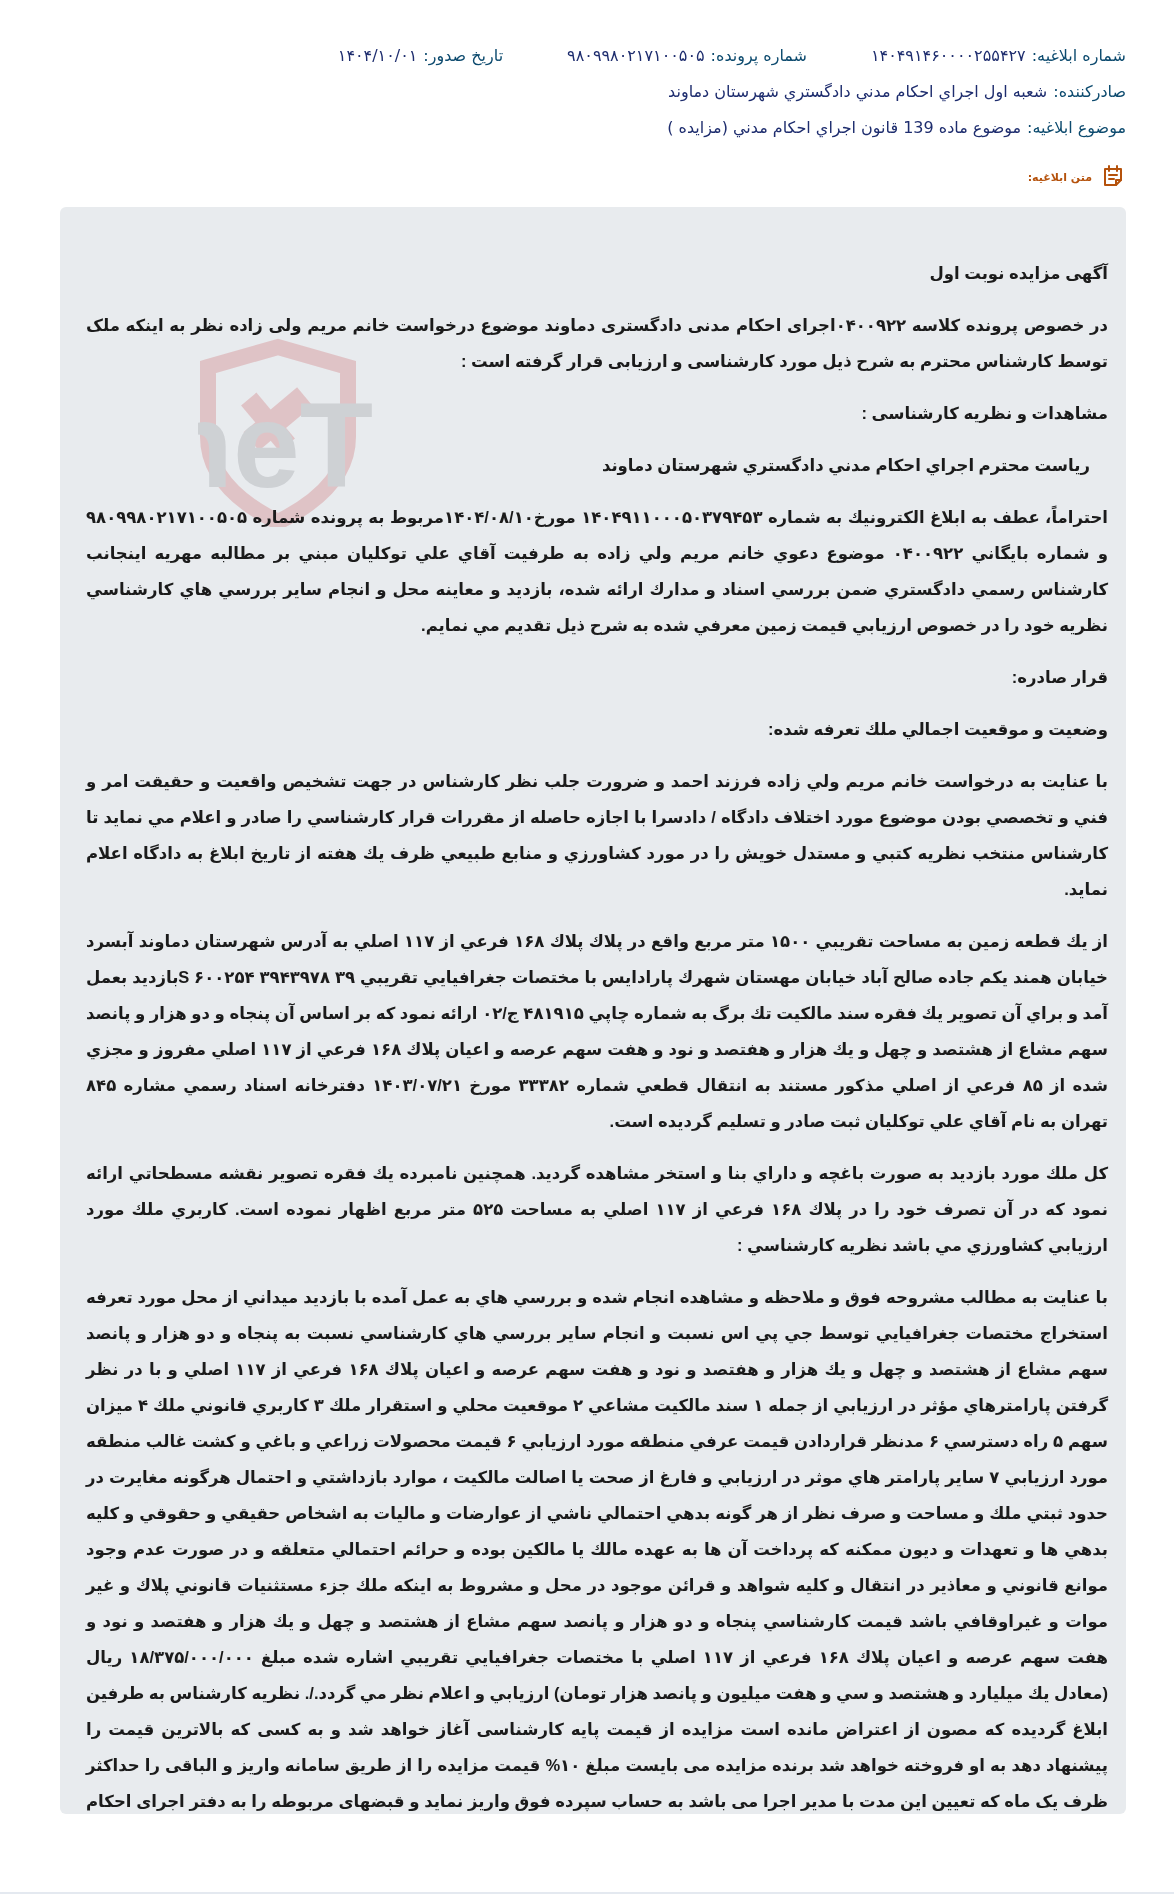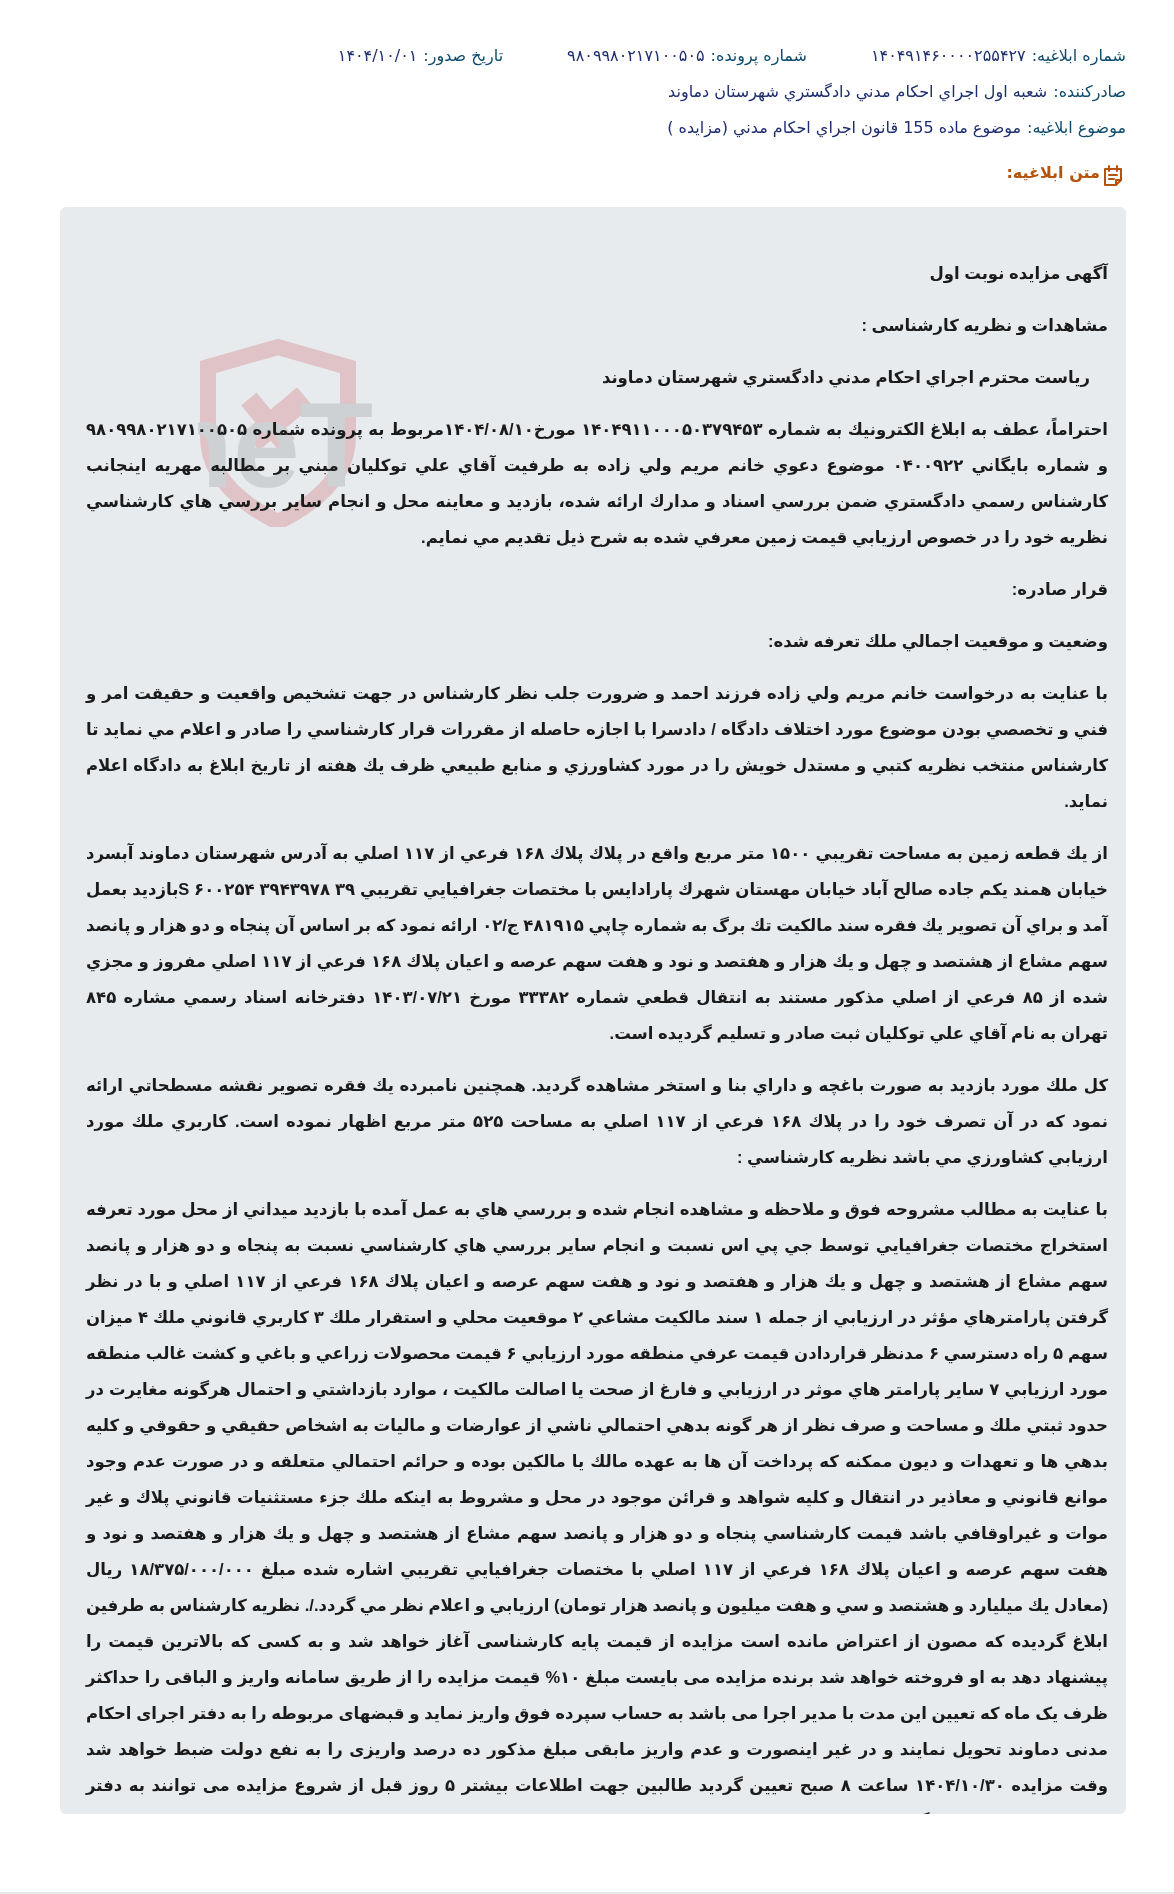--- a/index.html
+++ b/index.html
@@ -11,22 +11,22 @@
   .meta-row {
     position: absolute; right: 48px; left: 48px;
     display: flex; flex-direction: row; align-items: baseline;
     font-size: 16px; white-space: nowrap;
   }
   .meta-item { display: inline-flex; align-items: baseline; margin-left: 64px; }
   .meta-label { color: #0c4a6e; }
   .meta-value { color: #1e2d6e; font-weight: normal; margin-right: 6px; }
   .section-title {
     position: absolute; right: 48px; top: 200px;
-    display: flex; align-items: flex-start; gap: 0;
-    color: #b5520c; font-weight: bold; font-size: 16px;
+    display: flex; align-items: center; gap: 8px;
+    color: #b5520c; font-weight: bold; font-size: 11px;
   }
   .section-title svg { width: 26px; height: 26px; }
   .panel {
     position: absolute; left: 60px; right: 48px; top: 207px; height: 1607px;
     background: #e8ebee; border-radius: 6px; box-sizing: border-box;
     padding: 48px 18px 20px 26px; overflow: hidden;
   }
   .watermark {
     position: absolute; left: 138px; top: 130px; width: 680px; height: 190px;
     pointer-events: none; opacity: 0.55;
@@ -62,21 +62,21 @@
 <div class="meta-row" style="top:82px;">
   <span class="meta-item">
     <span class="meta-label">صادرکننده:</span>
     <span class="meta-value">شعبه اول اجراي احكام مدني دادگستري شهرستان دماوند</span>
   </span>
 </div>
 
 <div class="meta-row" style="top:118px;">
   <span class="meta-item">
     <span class="meta-label">موضوع ابلاغیه:</span>
-    <span class="meta-value">موضوع ماده 155 قانون اجراي احكام مدني (مزايده )</span>
+    <span class="meta-value">موضوع ماده 139 قانون اجراي احكام مدني (مزايده )</span>
   </span>
 </div>
 
 <div class="section-title" style="top:163px;">
   <span>
     <svg viewBox="0 0 26 26" fill="none" stroke="#b5520c" stroke-width="2" stroke-linecap="round" stroke-linejoin="round">
       <path d="M5 6h16v11l-5 5H5z"></path>
       <path d="M9 3v5M17 3v5"></path>
       <path d="M9 12h8M9 16h5"></path>
       <path d="M16 22v-5h5"></path>
@@ -90,20 +90,21 @@
     <path d="M10 30 L80 10 L150 30 L150 100 Q150 150 80 185 Q10 150 10 100 Z" fill="none" stroke="#d9a4a7" stroke-width="16"></path>
     <g fill="#d9a4a7">
       <rect x="45" y="70" width="70" height="24" transform="rotate(-40 80 82)"></rect>
       <rect x="60" y="55" width="20" height="60" transform="rotate(-40 70 85)"></rect>
     </g>
     <text x="175" y="150" font-family="Liberation Sans, sans-serif" font-size="120" font-weight="bold" fill="#b9bcc0">AriaTender.neT</text>
   </svg>
 
   <div class="body-text">
     <p>آگهی مزایده نوبت اول</p>
+    <p>در خصوص پرونده کلاسه  ۰۴۰۰۹۲۲اجرای احکام مدنی دادگستری دماوند موضوع درخواست خانم مریم ولی زاده نظر به اینکه ملک توسط کارشناس محترم به شرح ذیل مورد کارشناسی و ارزیابی قرار گرفته است :</p>
     <p>مشاهدات و نظریه کارشناسی :</p>
     <p class="indent">رياست محترم اجراي احكام مدني دادگستري شهرستان دماوند</p>
     <p>احتراماً، عطف به ابلاغ الكترونيك به شماره ۱۴۰۴۹۱۱۰۰۰۵۰۳۷۹۴۵۳ مورخ۱۴۰۴/۰۸/۱۰مربوط به پرونده شماره ۹۸۰۹۹۸۰۲۱۷۱۰۰۵۰۵ و شماره بايگاني ۰۴۰۰۹۲۲ موضوع دعوي خانم مريم ولي زاده  به طرفيت آقاي علي توكليان مبني بر مطالبه مهريه  اينجانب كارشناس رسمي دادگستري ضمن بررسي اسناد و مدارك ارائه شده، بازديد و معاينه محل و انجام ساير بررسي هاي كارشناسي نظريه خود را در خصوص ارزيابي قيمت زمين معرفي شده به شرح ذيل تقديم مي نمايم.</p>
     <p>قرار صادره:</p>
     <p>وضعيت و موقعيت اجمالي ملك تعرفه شده:</p>
     <p>با عنايت به درخواست خانم مريم ولي زاده فرزند احمد و ضرورت جلب نظر كارشناس در جهت تشخيص واقعيت و حقيقت امر و فني و تخصصي بودن موضوع مورد اختلاف دادگاه / دادسرا با اجازه حاصله  از مقررات قرار كارشناسي را صادر و اعلام مي نمايد تا كارشناس منتخب نظريه كتبي و مستدل خويش را در مورد كشاورزي و منابع طبيعي ظرف يك هفته از تاريخ ابلاغ به دادگاه اعلام نمايد.</p>
     <p>از  يك قطعه زمين به مساحت تقريبي ۱۵۰۰ متر مربع واقع در پلاك پلاك ۱۶۸ فرعي از ۱۱۷ اصلي به آدرس شهرستان دماوند آبسرد خيابان همند يكم جاده صالح آباد خيابان مهستان شهرك پارادايس با مختصات جغرافيايي تقريبي ۳۹  ۳۹۴۳۹۷۸ ۶۰۰۲۵۴ Sبازديد بعمل آمد و براي آن تصوير يك فقره سند مالكيت تك برگ به شماره چاپي ۴۸۱۹۱۵ ج/۰۲ ارائه نمود كه بر اساس آن پنجاه و دو هزار و پانصد سهم مشاع از هشتصد و چهل و يك هزار و هفتصد و نود و هفت سهم عرصه و اعيان پلاك ۱۶۸ فرعي از ۱۱۷ اصلي مفروز و مجزي شده از ۸۵ فرعي از اصلي مذكور مستند به انتقال قطعي شماره ۳۳۳۸۲ مورخ ۱۴۰۳/۰۷/۲۱ دفترخانه اسناد رسمي مشاره ۸۴۵ تهران به نام آقاي علي توكليان ثبت صادر و تسليم گرديده است.</p>
     <p>كل ملك مورد بازديد به صورت باغچه و داراي بنا و استخر مشاهده گرديد. همچنين نامبرده يك فقره تصوير نقشه مسطحاتي ارائه نمود كه در آن تصرف خود را در پلاك ۱۶۸ فرعي از ۱۱۷ اصلي به مساحت ۵۲۵ متر مربع  اظهار نموده است. كاربري ملك مورد ارزيابي كشاورزي مي باشد نظريه كارشناسي  :</p>
     <p style="margin-bottom:38px;">با عنايت به مطالب مشروحه فوق و ملاحظه و مشاهده انجام شده و بررسي هاي به عمل آمده با بازديد ميداني از محل مورد تعرفه  استخراج مختصات جغرافيايي توسط جي پي اس نسبت و انجام ساير بررسي هاي كارشناسي نسبت به پنجاه و دو هزار و پانصد سهم مشاع از هشتصد و چهل و يك هزار و هفتصد و نود و هفت سهم عرصه و اعيان پلاك ۱۶۸ فرعي از ۱۱۷ اصلي و با در نظر گرفتن پارامترهاي مؤثر در ارزيابي از جمله  ۱ سند مالكيت مشاعي  ۲ موقعيت محلي و  استقرار ملك ۳ كاربري قانوني ملك ۴ ميزان سهم ۵ راه دسترسي ۶ مدنظر قراردادن قيمت عرفي منطقه مورد ارزيابي ۶ قيمت محصولات زراعي و باغي و كشت غالب منطقه مورد ارزيابي ۷ ساير پارامتر هاي موثر در ارزيابي و  فارغ از صحت يا اصالت مالكيت ، موارد بازداشتي و احتمال هرگونه مغايرت در حدود ثبتي ملك و مساحت و  صرف نظر از هر گونه بدهي احتمالي ناشي از عوارضات و ماليات به اشخاص حقيقي و حقوقي و كليه بدهي ها و تعهدات و ديون ممكنه كه پرداخت آن ها به عهده مالك يا مالكين بوده و حرائم احتمالي متعلقه و در صورت عدم وجود موانع قانوني و معاذير در انتقال و كليه شواهد و قرائن موجود در محل و مشروط به اينكه ملك جزء مستثنيات قانوني پلاك و غير موات و غيراوقافي باشد قيمت كارشناسي پنجاه و دو هزار و پانصد سهم مشاع از هشتصد و چهل و يك هزار و هفتصد و نود و هفت سهم عرصه و اعيان پلاك ۱۶۸ فرعي از ۱۱۷ اصلي با مختصات جغرافيايي تقريبي اشاره شده مبلغ  ۱۸/۳۷۵/۰۰۰/۰۰۰ ريال (معادل يك ميليارد و هشتصد و سي و هفت ميليون و پانصد هزار تومان)  ارزيابي و اعلام نظر مي گردد./. نظریه کارشناس به طرفین ابلاغ گردیده که مصون از اعتراض مانده است مزایده از قیمت پایه کارشناسی آغاز خواهد شد و به کسی که بالاترین قیمت را پیشنهاد دهد به او فروخته خواهد شد برنده مزایده می بایست مبلغ ۱۰% قیمت مزایده را از طریق سامانه واریز و  الباقی را حداکثر ظرف یک ماه که تعیین این مدت با مدیر اجرا می باشد به حساب سپرده فوق واریز نماید و قبضهای مربوطه را به دفتر اجرای احکام مدنی دماوند تحویل نمایند و در غیر اینصورت و عدم واریز مابقی مبلغ مذکور ده درصد واریزی را به نفع دولت ضبط خواهد شد وقت مزایده  ۱۴۰۴/۱۰/۳۰ ساعت ۸ صبح تعیین گردید طالبین جهت اطلاعات بیشتر ۵ روز قبل از شروع مزایده می توانند به دفتر اجرای احکام مدنی دادگستری دماوند مراجعه نمایند .درضمن شرکت در مزایده فقط از طریق نشانی  www.setadiran.irامکان پذیر میباشد.</p>
 

